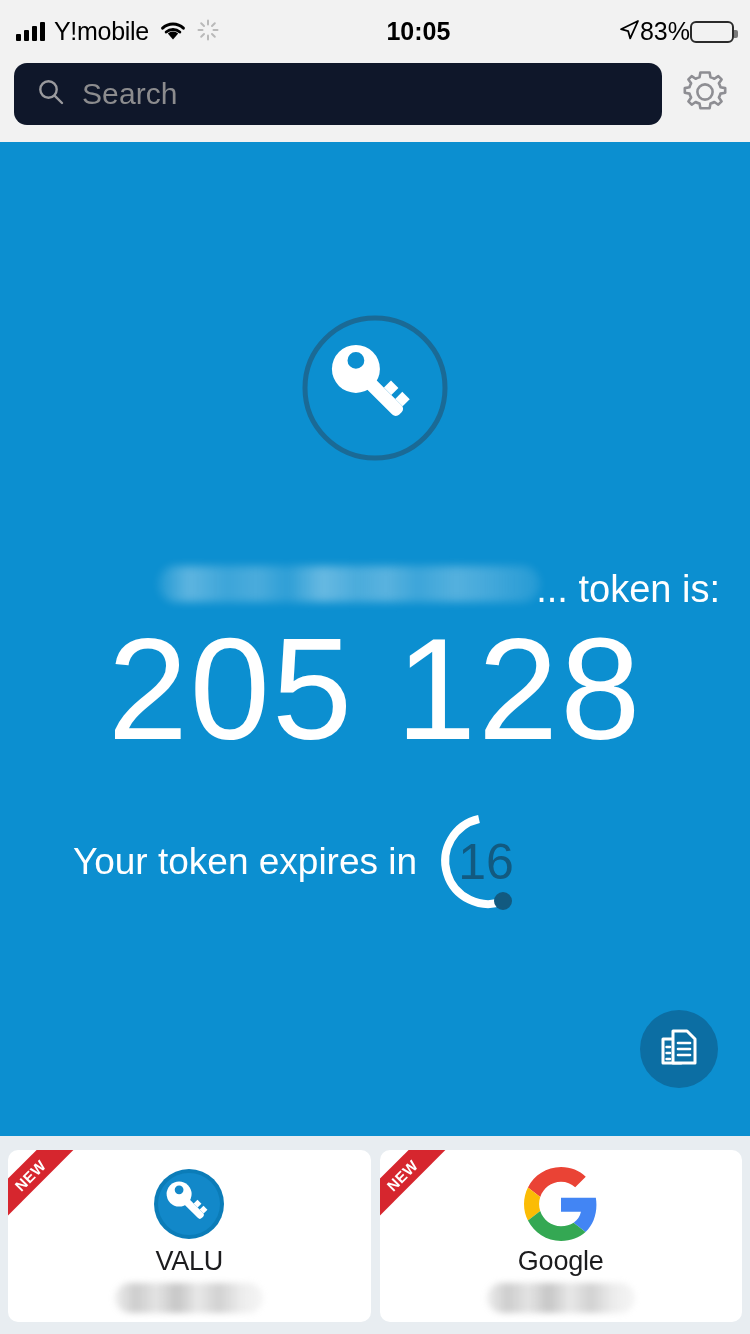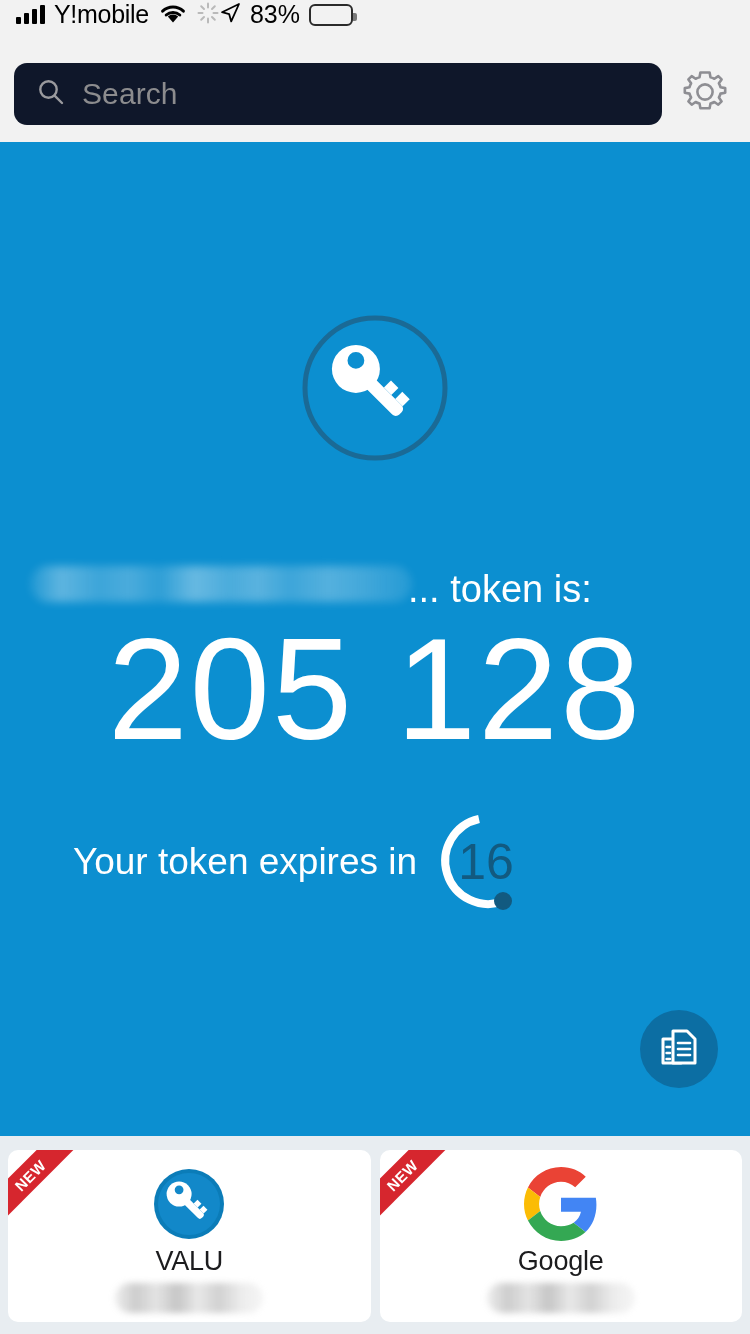--- a/index.html
+++ b/index.html
@@ -9,26 +9,26 @@
     background: #ffffff;
     overflow: hidden;
   }
   #app { position: relative; width: 750px; height: 1334px; }
 
   
   .statusbar {
     position: absolute; top: 0; left: 0;
     width: 750px; height: 46px;
     background: #f2f2f2;
-    display: flex; align-items: flex-start;
+    display: flex; align-items: flex-end;
     padding: 0 16px;
   }
   .sb-left { display: flex; align-items: center; gap: 9px; flex: 0 0 auto; }
   .sb-center { flex: 1 1 auto; display: flex; justify-content: center; }
-  .sb-right { display: flex; align-items: center; gap: 9px; flex: 0 0 auto; }
+  .sb-right { display: flex; align-items: center; flex: 0 0 auto; }
   .sb-carrier { font-size: 25px; color: #000; letter-spacing: -0.3px; }
   .sb-time { font-size: 25px; font-weight: bold; color: #000; letter-spacing: 0px; }
   .sb-batt-pct { font-size: 25px; color: #000; }
 
   .signal-bars { display: flex; align-items: flex-end; gap: 3px; height: 19px; }
   .signal-bars i { display: block; width: 5px; background: #000; border-radius: 1px; }
   .signal-bars i:nth-child(1) { height: 7px; }
   .signal-bars i:nth-child(2) { height: 11px; }
   .signal-bars i:nth-child(3) { height: 15px; }
   .signal-bars i:nth-child(4) { height: 19px; }
@@ -78,21 +78,21 @@
     overflow: hidden;
   }
   .key-emblem {
     position: absolute; left: 50%; top: 172px;
     transform: translateX(-50%);
     width: 148px; height: 148px;
   }
   .token-label-row {
     position: absolute; left: 0; top: 424px;
     width: 750px;
-    display: flex; align-items: baseline; justify-content: flex-start;
+    display: flex; align-items: baseline; justify-content: flex-end;
     padding: 0 30px;
   }
   .redacted-name {
     display: inline-block;
     width: 382px; height: 36px;
     border-radius: 18px;
     background:
       linear-gradient(90deg,
         rgba(255,255,255,0.08) 0%,
         rgba(255,255,255,0.34) 8%,
@@ -242,20 +242,23 @@
             <line x1="16.5" y1="11" x2="20.5" y2="11"></line>
             <line x1="4.2" y1="4.2" x2="7" y2="7"></line>
             <line x1="15" y1="15" x2="17.8" y2="17.8"></line>
             <line x1="4.2" y1="17.8" x2="7" y2="15"></line>
             <line x1="15" y1="7" x2="17.8" y2="4.2"></line>
           </g>
         </svg>
       </span>
     </div>
 
+    <div class="sb-center">
+      <span class="sb-time">10:05</span>
+    </div>
 
     <div class="sb-right">
       <span>
         <svg width="22" height="22" viewBox="0 0 22 22">
           <path d="M20 2 L3 10.2 L10.2 12.2 L12.2 19.4 Z" fill="none" stroke="#000" stroke-width="1.8" stroke-linejoin="round"></path>
         </svg>
       </span>
       <span class="sb-batt-pct">83%</span>
       <span class="battery-shell">
         <span class="battery-fill" style="width:83%"></span>

